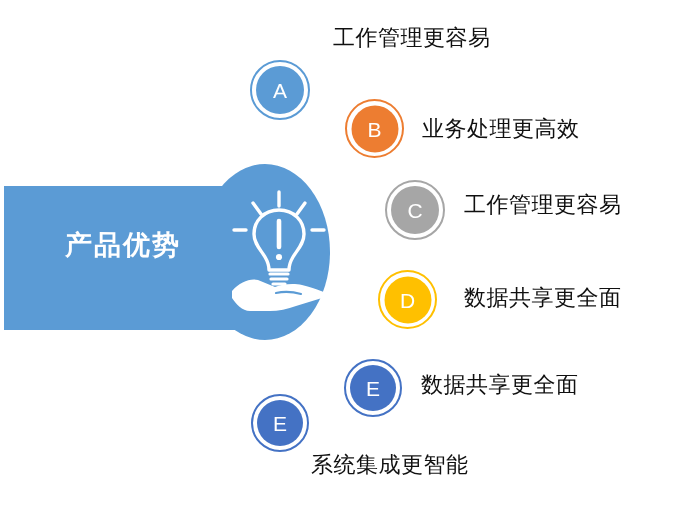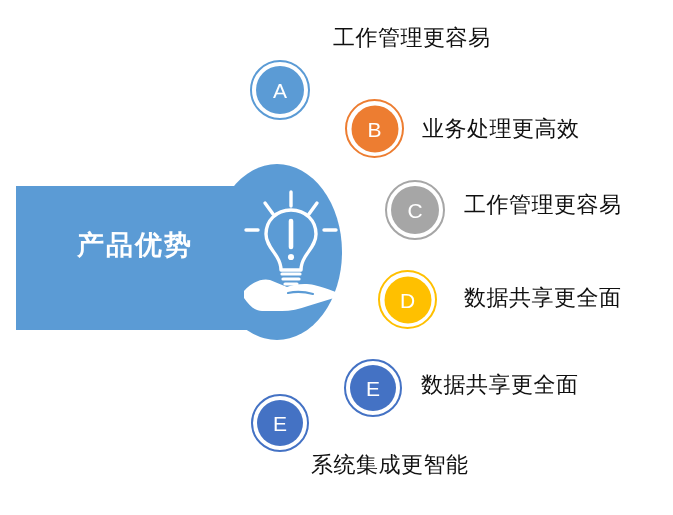--- a/index.html
+++ b/index.html
@@ -17,21 +17,21 @@
   #canvas {
     position: relative;
     width: 673px;
     height: 515px;
     background: #ffffff;
   }
 
   
   .banner-group {
     position: absolute;
-    left: 16px;
+    left: 4px;
     top: 160px;
     width: 340px;
     height: 185px;
   }
   .banner-bulb {
     position: absolute;
     left: 196px;
     top: 4px;
     width: 130px;
     height: 176px;

